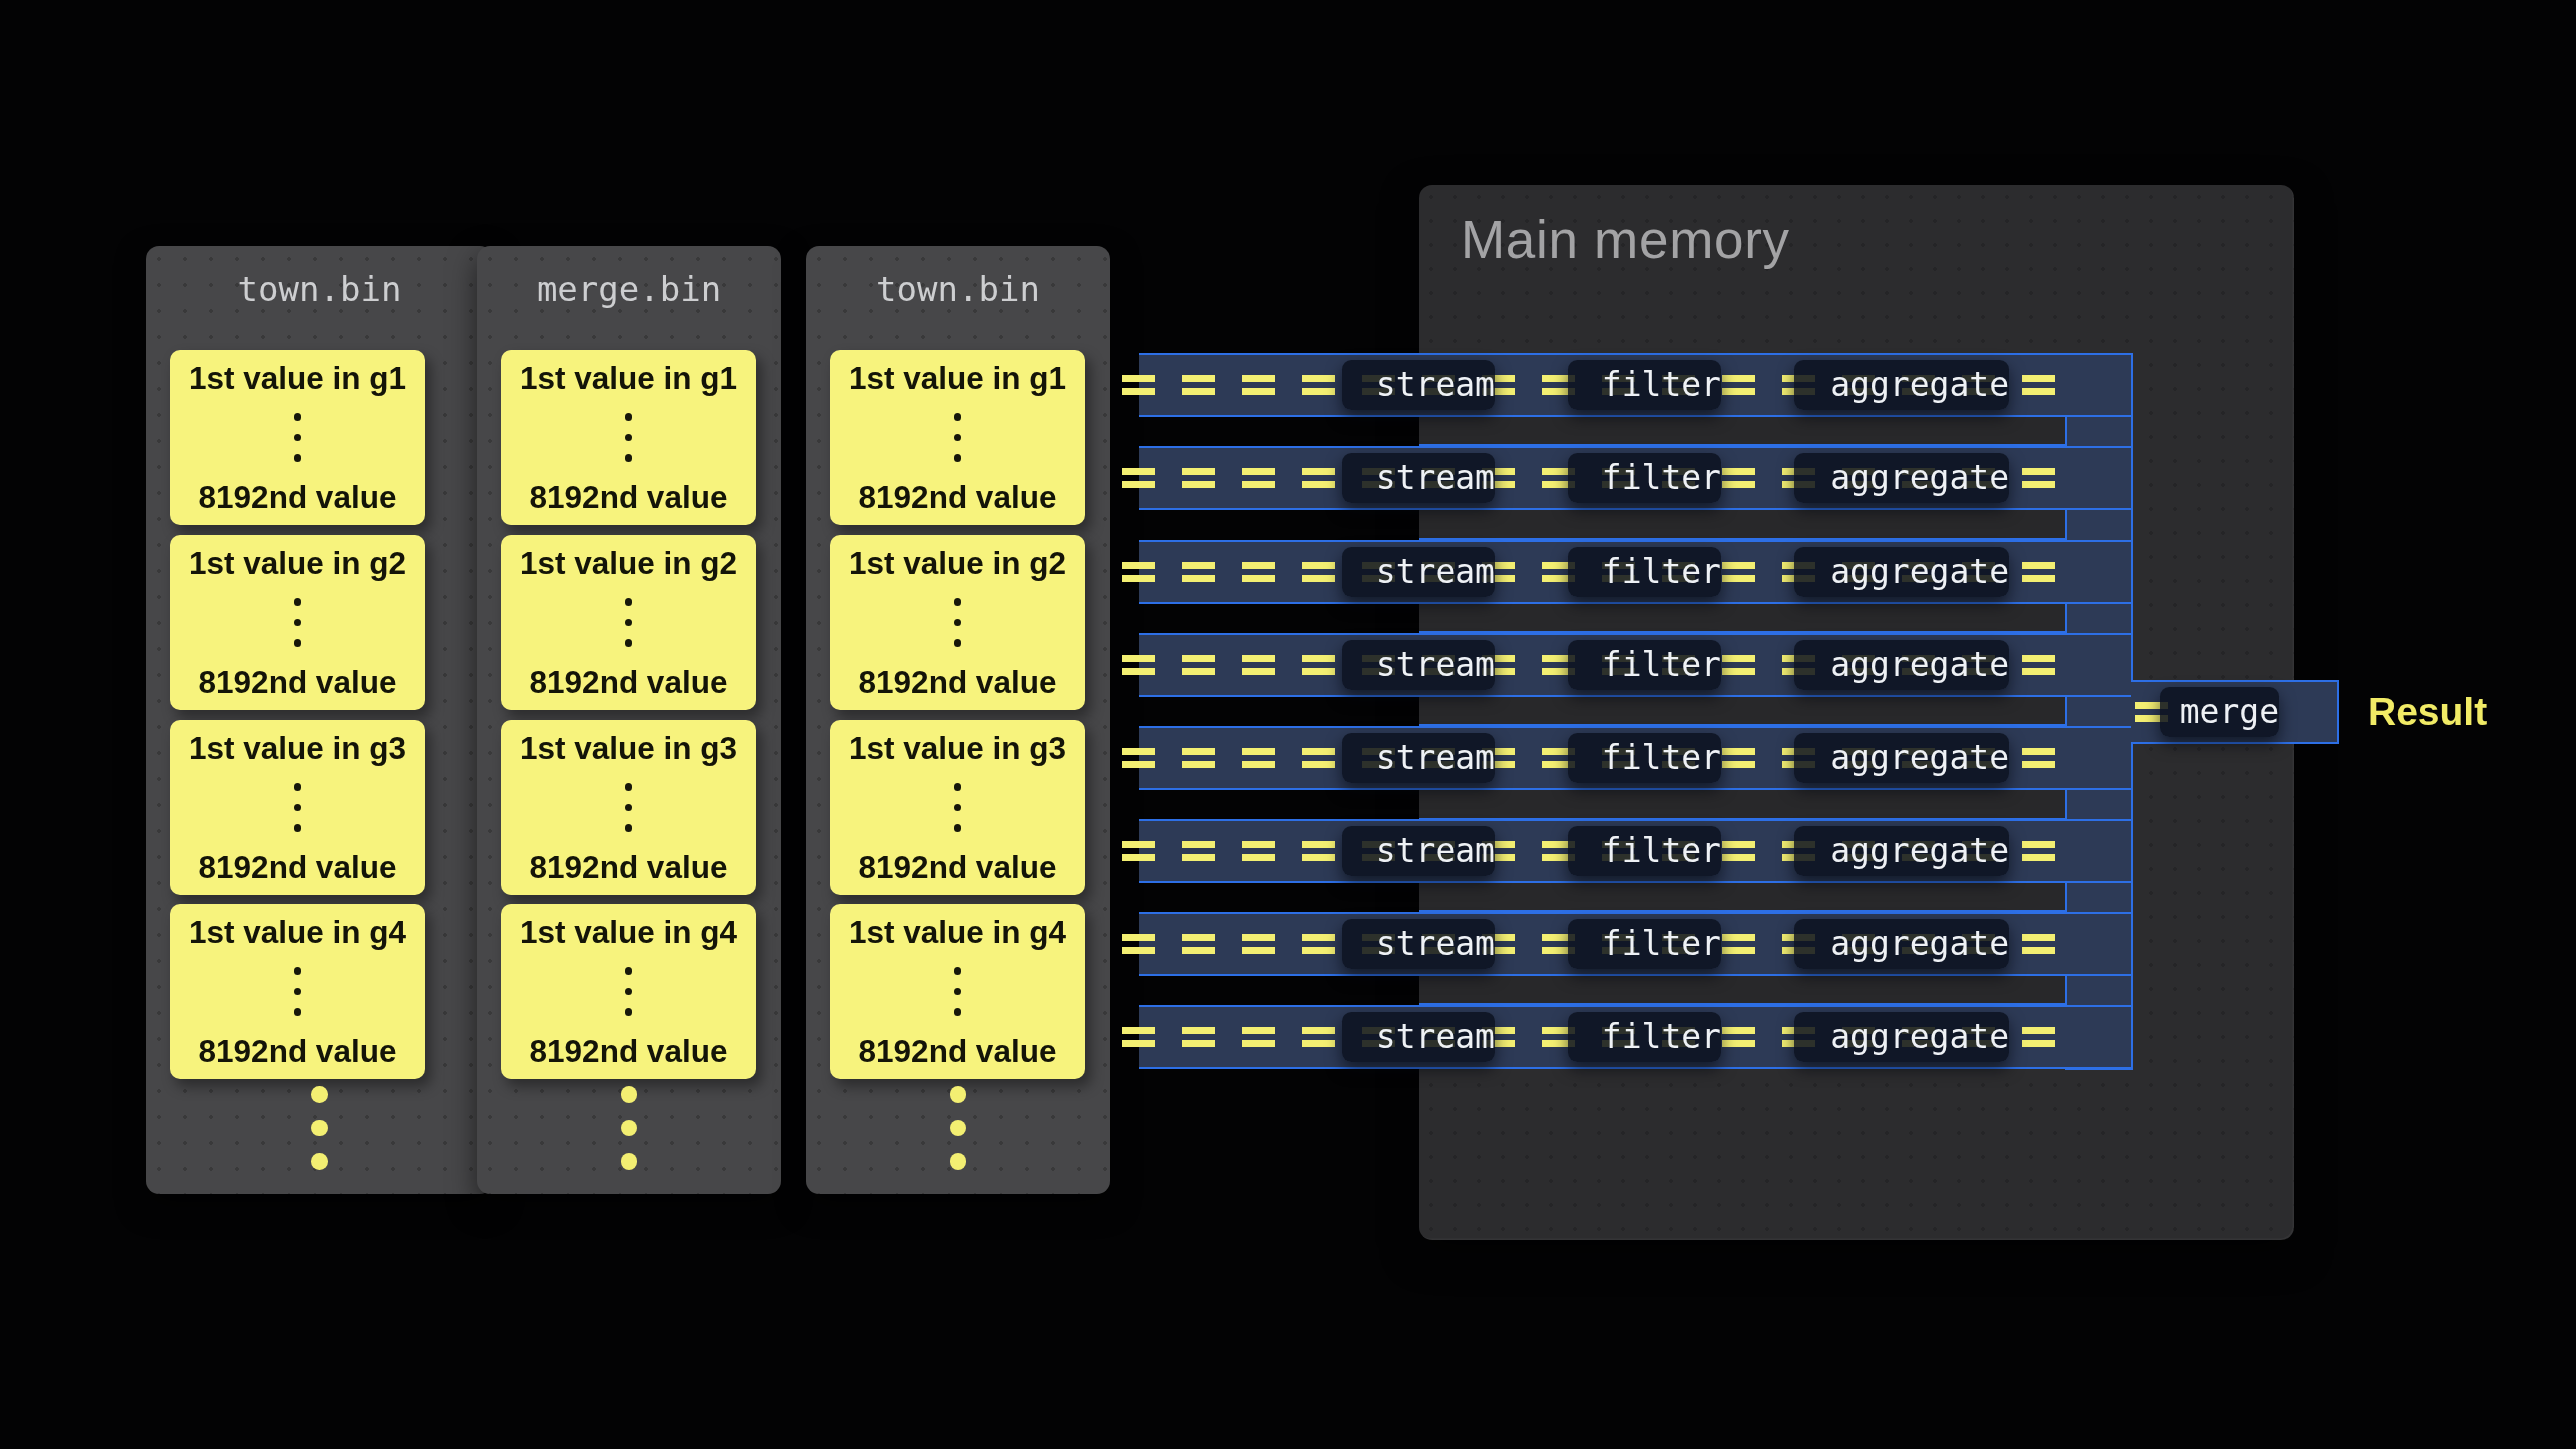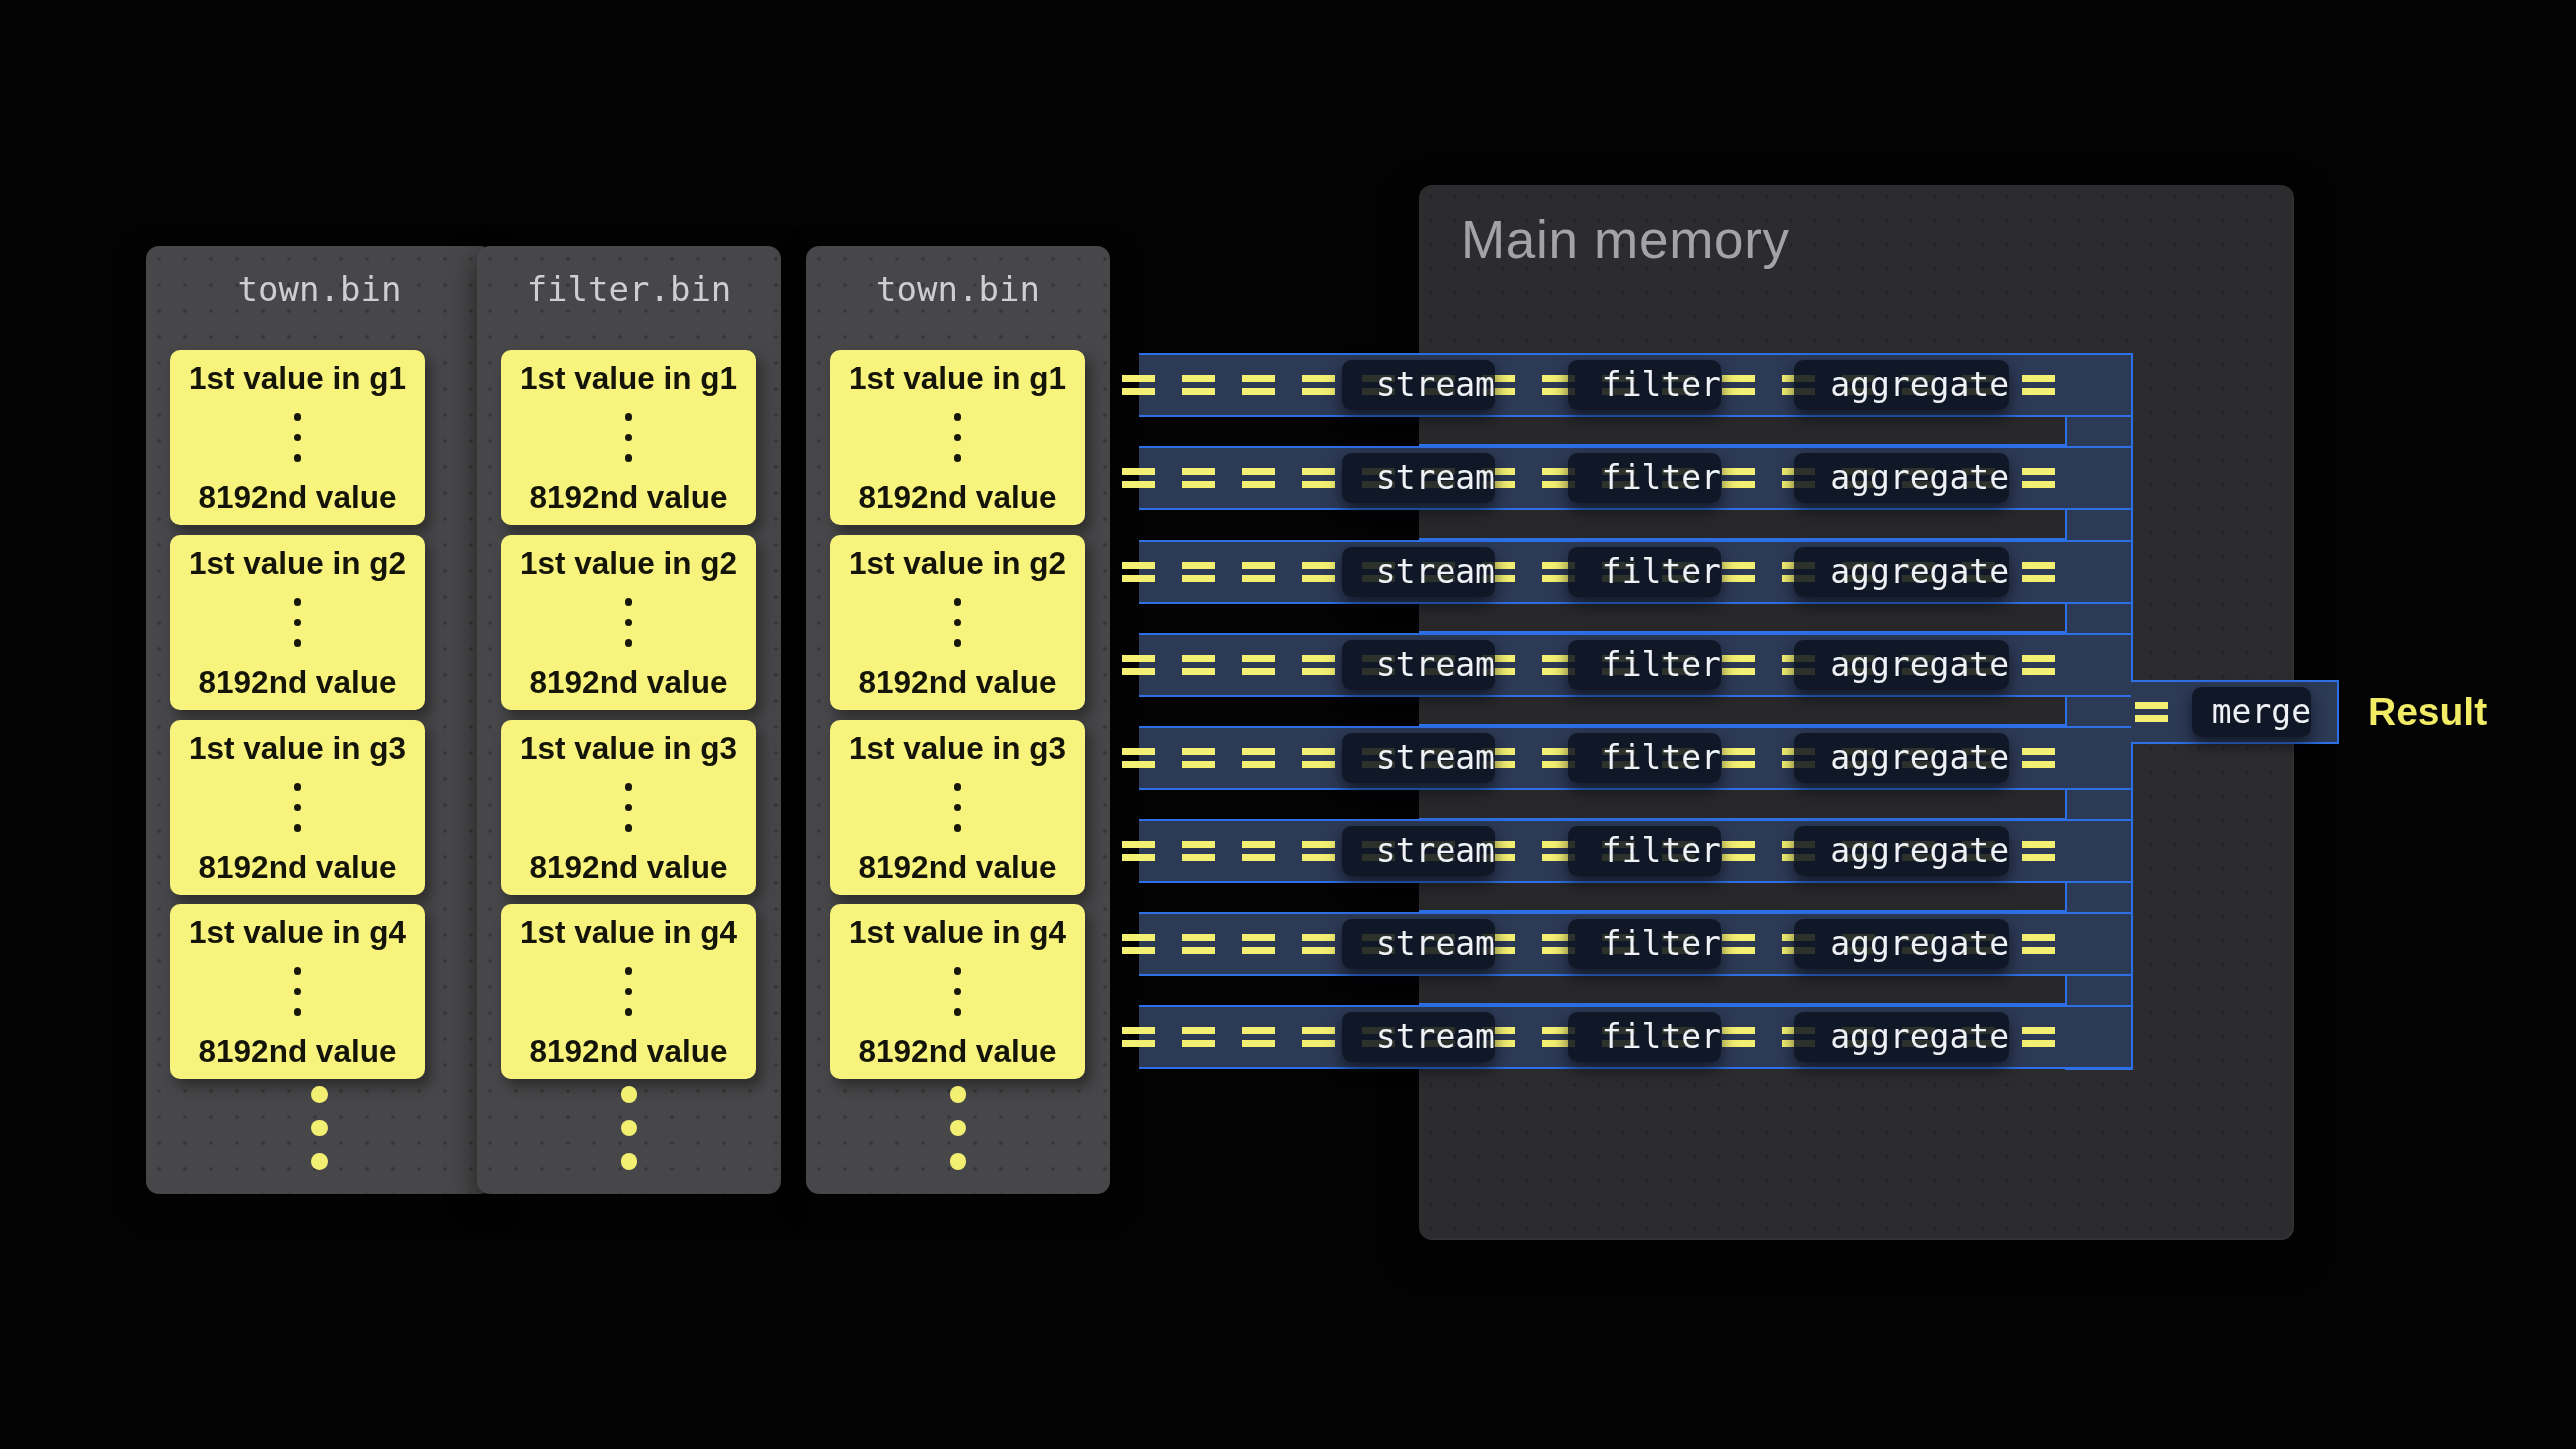--- a/index.html
+++ b/index.html
@@ -155,21 +155,21 @@
           </div>
           <div class="card-label">8192nd value</div>
         </div>
         <div class="column-ellipsis">
           <span class="dot"></span>
           <span class="dot"></span>
           <span class="dot"></span>
         </div>
       </div>
       <div class="file-column" style="left: 477px;">
-        <div class="file-header">filter.bin</div>
+        <div class="file-header">merge.bin</div>
         <div class="file-card" style="top: 104px;">
           <div class="card-label">1st value in g1</div>
           <div class="card-ellipsis">
             <span class="dot"></span>
             <span class="dot"></span>
             <span class="dot"></span>
           </div>
           <div class="card-label">8192nd value</div>
         </div>
         <div class="file-card" style="top: 289px;">
@@ -312,19 +312,19 @@
       <div class="pipe-row" style="top: 1005px;">
         <div class="dash-layer dash-top"></div>
         <div class="dash-layer dash-bottom"></div>
         <div class="stage-badge" style="left: 203px; width: 153px;">stream</div>
         <div class="stage-badge" style="left: 429px; width: 153px;">filter</div>
         <div class="stage-badge" style="left: 655px; width: 215px;">aggregate</div>
       </div>
       <div class="merge-bar">
         <div class="merge-dash" style="top: 20px;"></div>
         <div class="merge-dash" style="top: 33px;"></div>
-        <div class="stage-badge" style="left: 29px; width: 119px; margin-left: 32px;">merge</div>
+        <div class="stage-badge" style="left: 29px; width: 119px;">merge</div>
       </div>
     </div>
 
   <div class="result-label">Result</div>
 </div>
 
 
 </body></html>

